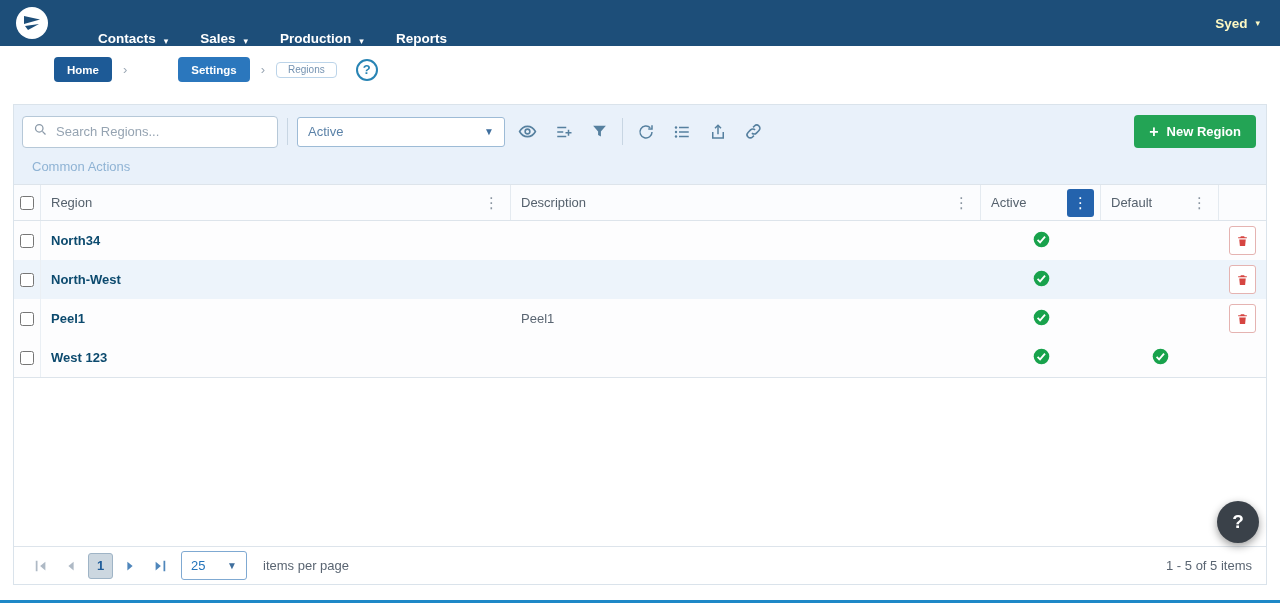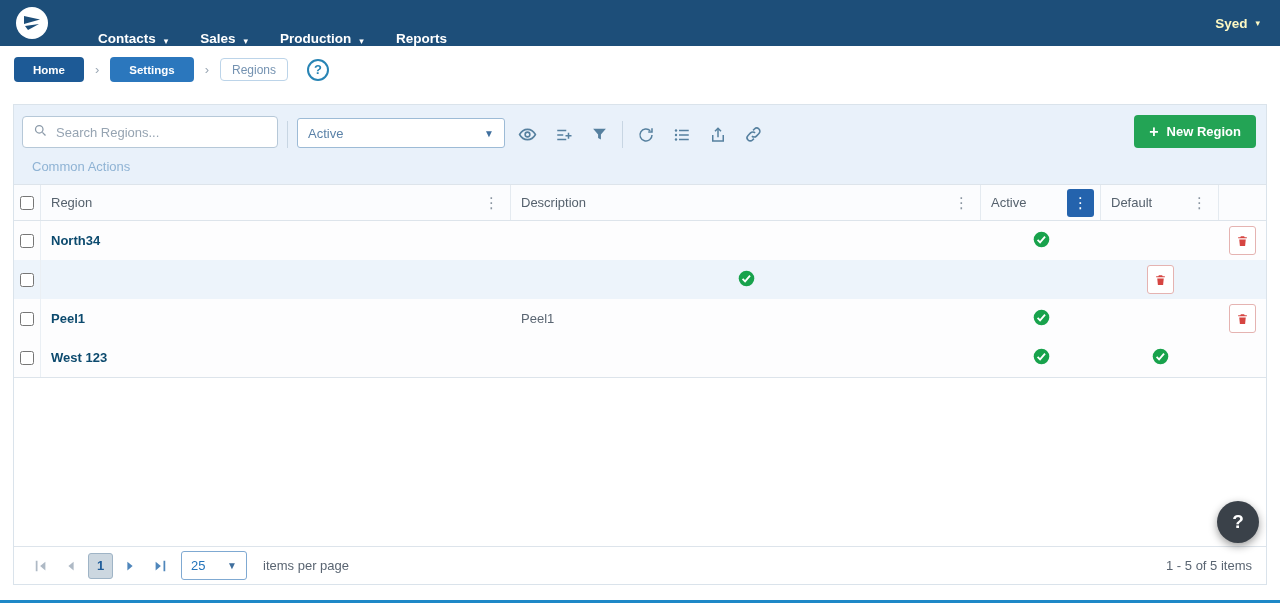--- a/index.html
+++ b/index.html
@@ -13,35 +13,35 @@
   
   .navbar { height:46px; background:#1d4e79; display:flex; align-items:center; padding:0 16px; }
   .logo { width:32px; height:32px; margin-right:34px; cursor:pointer; flex:0 0 auto; }
   .nav-item { color:#fff; font-size:13.5px; font-weight:600; padding:0 16px; height:100%;
               display:flex; align-items:flex-end; gap:8px; cursor:pointer; white-space:nowrap; }
   .caret { font-size:9px; line-height:1; }
   .nav-user { margin-left:auto; color:#fef9c3; font-size:13.5px; font-weight:600;
               display:flex; align-items:center; gap:8px; cursor:pointer; padding-right:4px; }
   
   .breadcrumb-row { height:47px; display:flex; align-items:center; padding:0 14px; gap:11px; background:#fff; }
-  .bc-btn { height:25px; padding:0 19px; border-radius:4px; font-size:11.5px; font-weight:700;
-            border:none; color:#fff; cursor:pointer; font-family:inherit; }
+  .bc-btn { height:25px; padding:0 13px; border-radius:4px; font-size:11.5px; font-weight:700;
+            border:none; color:#fff; cursor:pointer; font-family:inherit;margin-left:40px; }
   .bc-home { background:#1d5a96; }
   .bc-settings { background:#2b77bd; }
-  .bc-chip { height:23px; padding:0 11px; border-radius:4px; font-size:12px; background:#fff;
+  .bc-chip { height:16px; padding:0 11px; border-radius:4px; font-size:10px; background:#fff;
              border:1px solid #bcd4e9; color:#7492b1; display:flex; align-items:center; }
   .bc-sep { color:#9aa7b4; font-size:13px; }
   .help-circle { width:22px; height:22px; border-radius:50%; border:2px solid #2884b4; color:#2884b4;
                  font-weight:700; font-size:13px; display:flex; align-items:center; justify-content:center;
                  margin-left:8px; cursor:pointer; background:#fff; }
   
   .content { position:absolute; left:13px; right:13px; top:104px; bottom:18px; background:#fff;
              border:1px solid #dae3eb; display:flex; flex-direction:column; }
   .panel-top { background:#e9f1fa; padding:10px 10px 0 8px; }
-  .toolbar { display:flex; align-items:flex-end; gap:9px; }
+  .toolbar { display:flex; align-items:center; gap:9px; }
   .search-box { width:256px; height:32px; background:#fff; border:1px solid #b6c8d8; border-radius:4px;
                 display:flex; align-items:center; padding:0 10px; gap:8px; }
   .search-box input { border:none; outline:none; flex:1; font-size:13px; color:#333; background:transparent; font-family:inherit; }
   .search-box input::placeholder { color:#96a4b2; }
   .vdiv { width:1px; height:27px; background:#c8d6e3; }
   .select { width:208px; height:30px; background:#fff; border:1px solid #9dbbd6; border-radius:3px;
             display:flex; align-items:center; padding:0 10px; color:#5b82a8; font-size:13px; cursor:pointer; }
   .sel-caret { margin-left:auto; color:#3f6f9e; font-size:10px; }
   .icon-btn { width:27px; height:27px; display:flex; align-items:center; justify-content:center; cursor:pointer; background:none; border:none; }
   .spacer { flex:1; }
@@ -249,20 +249,23 @@
             <svg width="13" height="14" viewBox="0 0 24 24" fill="#d64541">
               <path d="M9 3h6l1 2h4v2H4V5h4l1-2zM6 9h12l-1.2 12H7.2L6 9z"></path>
             </svg>
           </button>
       </div>
     </div>
 
     <div class="grid-row trow even">
       <div class="td cb">
           <input type="checkbox" style="">
+        </div>
+      <div class="td">
+          <a class="region-link">North-West</a>
         </div>
       <div class="td desc"></div>
       <div class="td center">
         <span><svg width="17" height="17" viewBox="0 0 24 24">
               <circle cx="12" cy="12" r="11" fill="#18a24c"></circle>
               <path d="M6.5 12.5l3.5 3.5 7-8" stroke="#fff" stroke-width="2.6" fill="none"></path>
             </svg></span>
       </div>
       <div class="td center"></div>
       <div class="td center">

